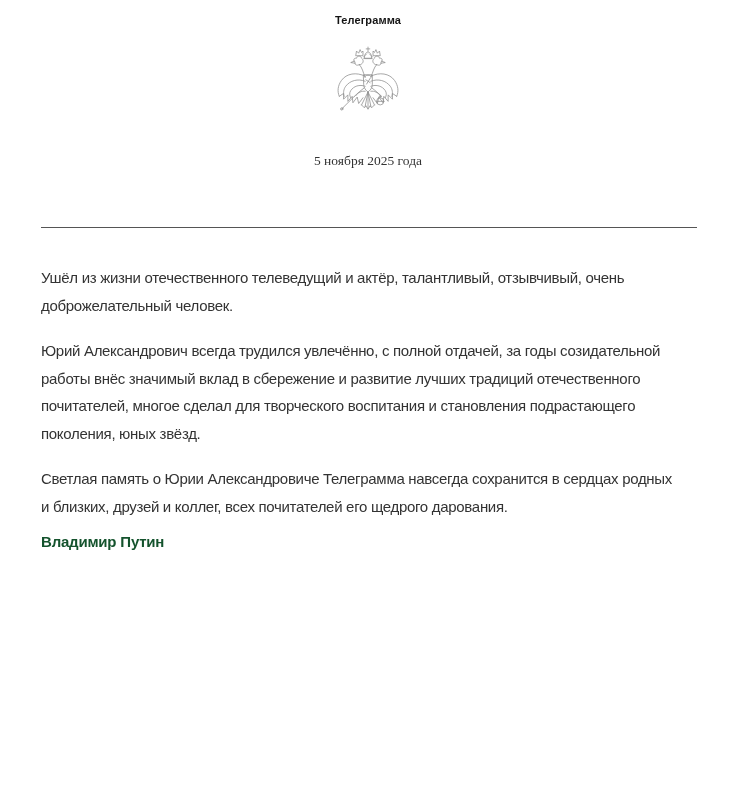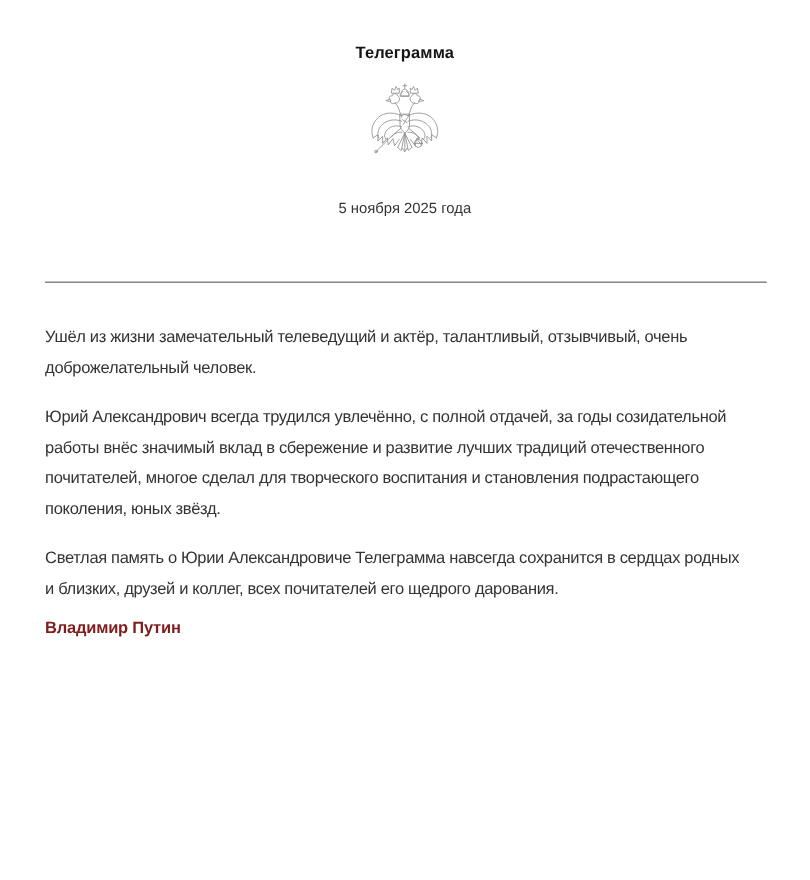--- a/index.html
+++ b/index.html
@@ -9,23 +9,23 @@
     font-family: "Liberation Sans", sans-serif;
   }
   .page {
     position: relative;
     width: 736px;
     height: 800px;
     background: #ffffff;
     overflow: hidden;
   }
   .kicker {
-    padding-top: 40px;
+    padding-top: 11px;
     text-align: center;
-    font-size: 15px;
+    font-size: 11px;
     font-weight: bold;
     line-height: 18px;
     color: #141414;
     letter-spacing: 0.1px;
   }
   .emblem-wrap {
     margin-top: 17px;
     height: 70px;
     text-align: center;
   }
@@ -37,20 +37,21 @@
     line-height: 30px;
     color: #101010;
     letter-spacing: -0.4px;
   }
   .doc-date {
     margin-top: 37px;
     text-align: center;
     font-size: 13.5px;
     line-height: 16px;
     color: #333333;
+    font-family: Liberation Serif, serif;
   }
   .rule {
     margin: 58px 0 0 41px;
     width: 656px;
     height: 0;
     border: none;
     border-top: 1.5px solid #555555;
   }
   .content {
     margin: 36px 0 0 41px;
@@ -65,21 +66,21 @@
     white-space: pre;
   }
   .content p.last {
     margin-bottom: 8px;
   }
   .signature {
     margin: 0 0 0 41px;
     font-size: 15px;
     line-height: 27.5px;
     font-weight: bold;
-    color: #7f1d1d;
+    color: #14532d;
     letter-spacing: -0.2px;
   }
 </style>
 </head>
 <body>
 
 <div class="page">
 
   <div class="kicker">Телеграмма</div>
 
@@ -113,21 +114,21 @@
       <path d="M62,77 H72 M67,72 V69 M65.5,70.5 H68.5"></path>
     </svg>
   </div>
 
 
   <div class="doc-date">5 ноября 2025 года</div>
 
   <hr class="rule">
 
   <div class="content">
-    <p>Ушёл из жизни замечательный телеведущий и актёр, талантливый, отзывчивый, очень
+    <p>Ушёл из жизни отечественного телеведущий и актёр, талантливый, отзывчивый, очень
 доброжелательный человек.</p>
     <p>Юрий Александрович всегда трудился увлечённо, с полной отдачей, за годы созидательной
 работы внёс значимый вклад в сбережение и развитие лучших традиций отечественного
 почитателей, многое сделал для творческого воспитания и становления подрастающего
 поколения, юных звёзд.</p>
     <p class="last">Светлая память о Юрии Александровиче Телеграмма навсегда сохранится в сердцах родных
 и близких, друзей и коллег, всех почитателей его щедрого дарования.</p>
   </div>
 
   <div class="signature">Владимир Путин</div>

